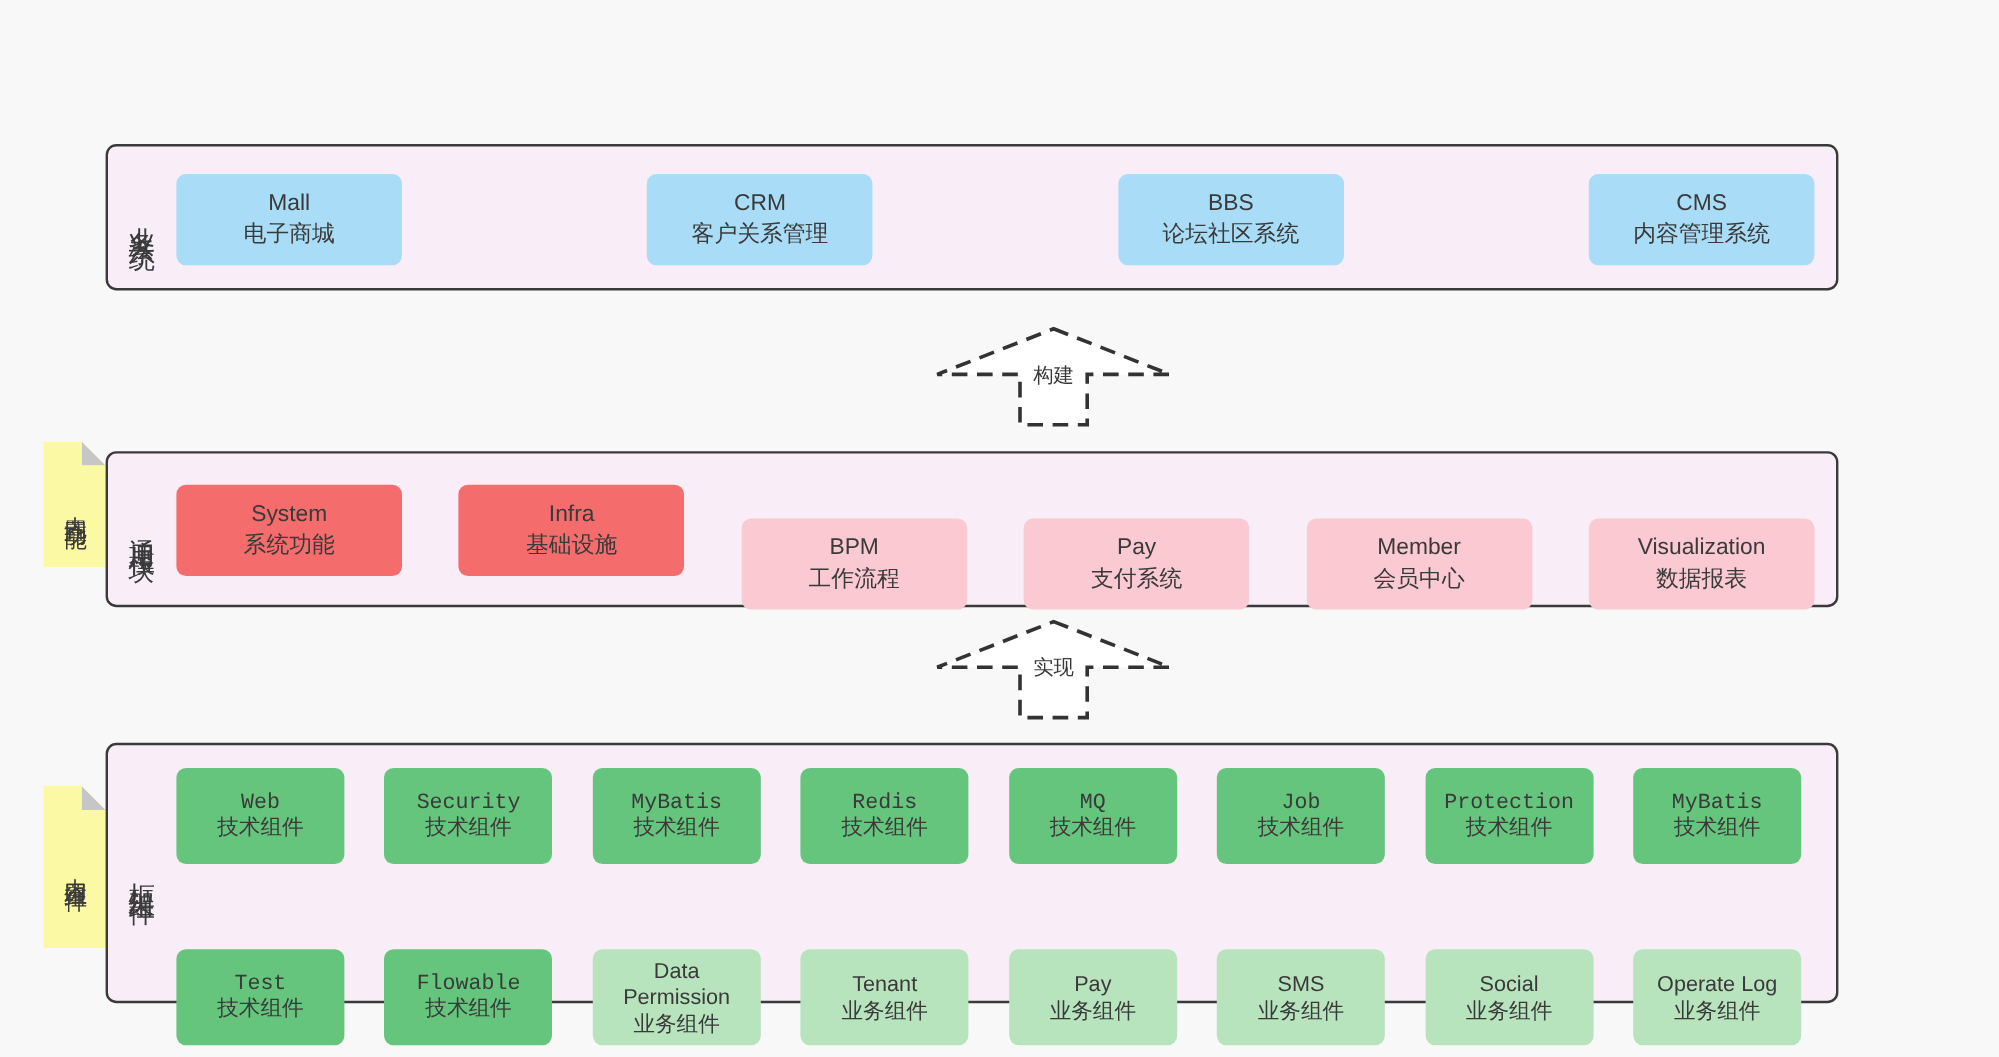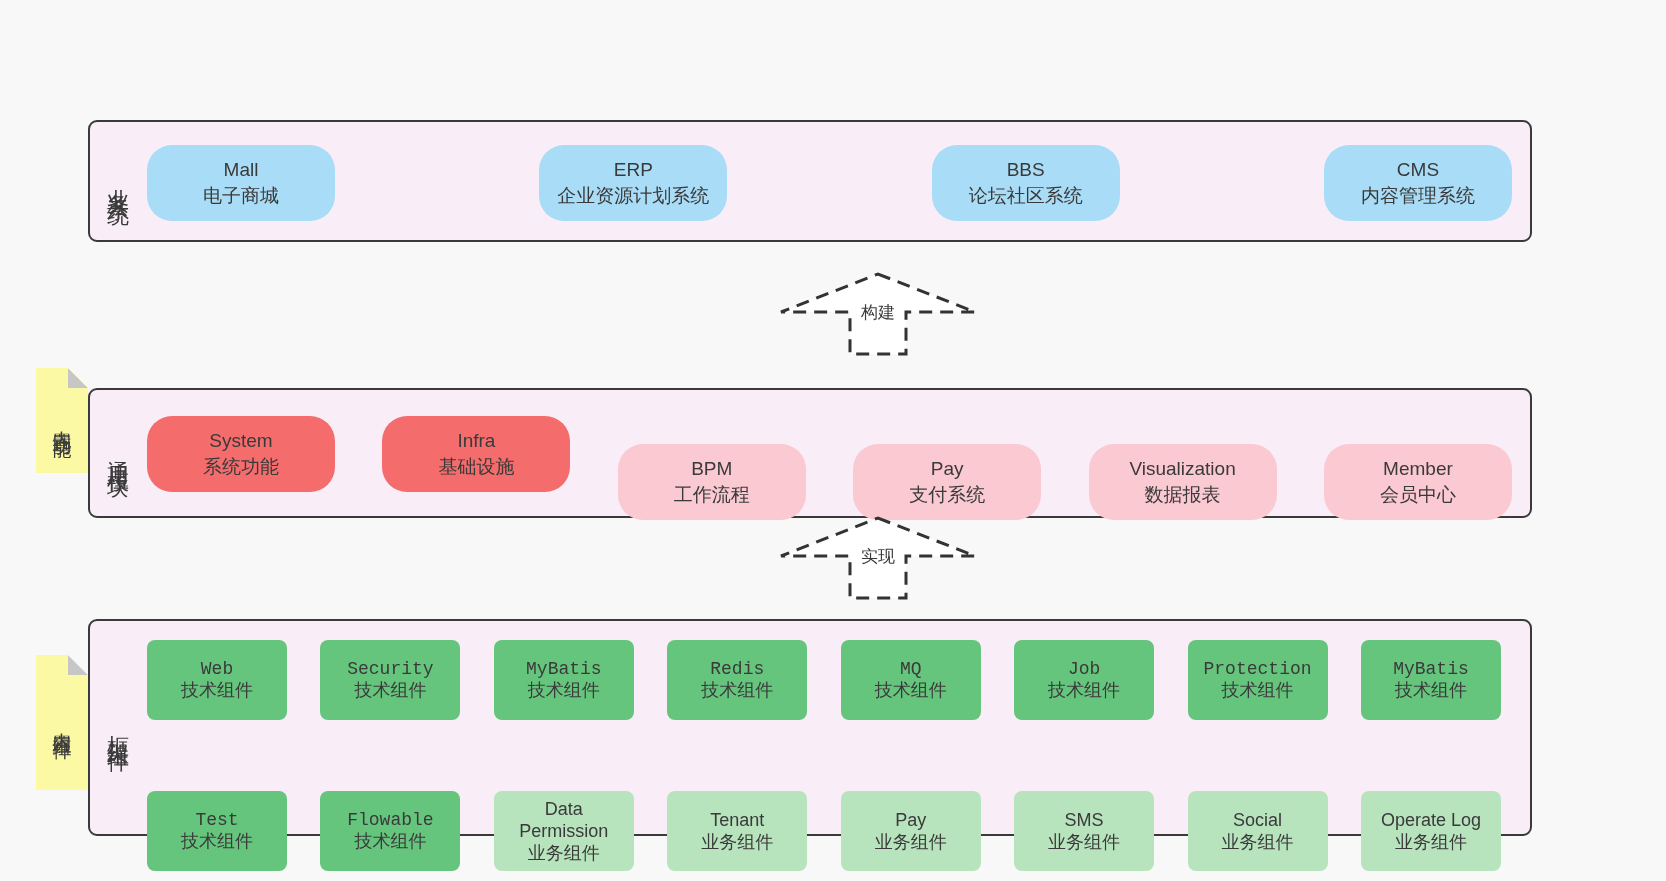--- a/index.html
+++ b/index.html
@@ -20,21 +20,21 @@
   }
   .row{
     position:absolute;left:57px;right:18px;
     display:flex;justify-content:space-between;
   }
   .box{
     border-radius:8px;display:flex;flex-direction:column;
     align-items:center;justify-content:center;text-align:center;
     color:#3a3a3a;box-sizing:border-box;padding:4px 6px;
   }
-  .wide{width:188px;height:76px;border-radius:25px;}
+  .wide{width:188px;height:76px;}
   .wide .t,.wide .s{font-size:19px;line-height:1.38;}
   .narrow{width:140px;height:80px;}
   .narrow .t,.narrow .s{font-size:18px;line-height:1.24;}
   .b-blue{background:#a9dcf6;}
   .b-red{background:#f56c6c;}
   .b-pink{background:#fac9d2;margin-top:28px;}
   .b-green{background:#66c57d;font-family:Liberation Mono, monospace;}
   .b-lgreen{background:#b7e3bd;}
   .note{
     position:absolute;left:36px;width:52px;background:#fbf9a3;
@@ -61,22 +61,22 @@
 <body>
 
 <div class="panel" style="top:120px;height:122px;">
   <div class="v-label">业务系统</div>
   <div class="row" style="top:23px;">
     <div class="box wide b-blue">
       <span class="t">Mall</span>
       <span class="s">电子商城</span>
     </div>
     <div class="box wide b-blue">
-      <span class="t">ERP</span>
-      <span class="s">企业资源计划系统</span>
+      <span class="t">CRM</span>
+      <span class="s">客户关系管理</span>
     </div>
     <div class="box wide b-blue">
       <span class="t">BBS</span>
       <span class="s">论坛社区系统</span>
     </div>
     <div class="box wide b-blue">
       <span class="t">CMS</span>
       <span class="s">内容管理系统</span>
     </div>
   </div>
@@ -86,46 +86,46 @@
   <svg width="200" height="86" viewBox="0 0 200 86">
     <polygon points="100,3 197,41 128,41 128,83 72,83 72,41 3,41" fill="#ffffff" stroke="#333333" stroke-width="3" stroke-dasharray="13 8" stroke-linejoin="miter"></polygon>
   </svg>
   <div class="arrow-label">构建</div>
 </div>
 
 <div class="note" style="top:368px;height:105px;">
   <div class="fold"></div>
   <div class="n-text">内置功能</div>
 </div>
-<div class="panel" style="top:388px;height:130px;">
+<div class="panel" style="top:376px;height:130px;">
   <div class="v-label">通用模块</div>
   <div class="row" style="top:26px;">
     <div class="box wide b-red">
       <span class="t">System</span>
       <span class="s">系统功能</span>
     </div>
     <div class="box wide b-red">
       <span class="t">Infra</span>
       <span class="s">基础设施</span>
     </div>
     <div class="box wide b-pink">
       <span class="t">BPM</span>
       <span class="s">工作流程</span>
     </div>
     <div class="box wide b-pink">
       <span class="t">Pay</span>
       <span class="s">支付系统</span>
     </div>
     <div class="box wide b-pink">
+      <span class="t">Member</span>
+      <span class="s">会员中心</span>
+    </div>
+    <div class="box wide b-pink">
       <span class="t">Visualization</span>
       <span class="s">数据报表</span>
-    </div>
-    <div class="box wide b-pink">
-      <span class="t">Member</span>
-      <span class="s">会员中心</span>
     </div>
   </div>
 </div>
 
 <div class="arrow" style="left:778px;top:515px;">
   <svg width="200" height="86" viewBox="0 0 200 86">
     <polygon points="100,3 197,41 128,41 128,83 72,83 72,41 3,41" fill="#ffffff" stroke="#333333" stroke-width="3" stroke-dasharray="13 8" stroke-linejoin="miter"></polygon>
   </svg>
   <div class="arrow-label">实现</div>
 </div>

